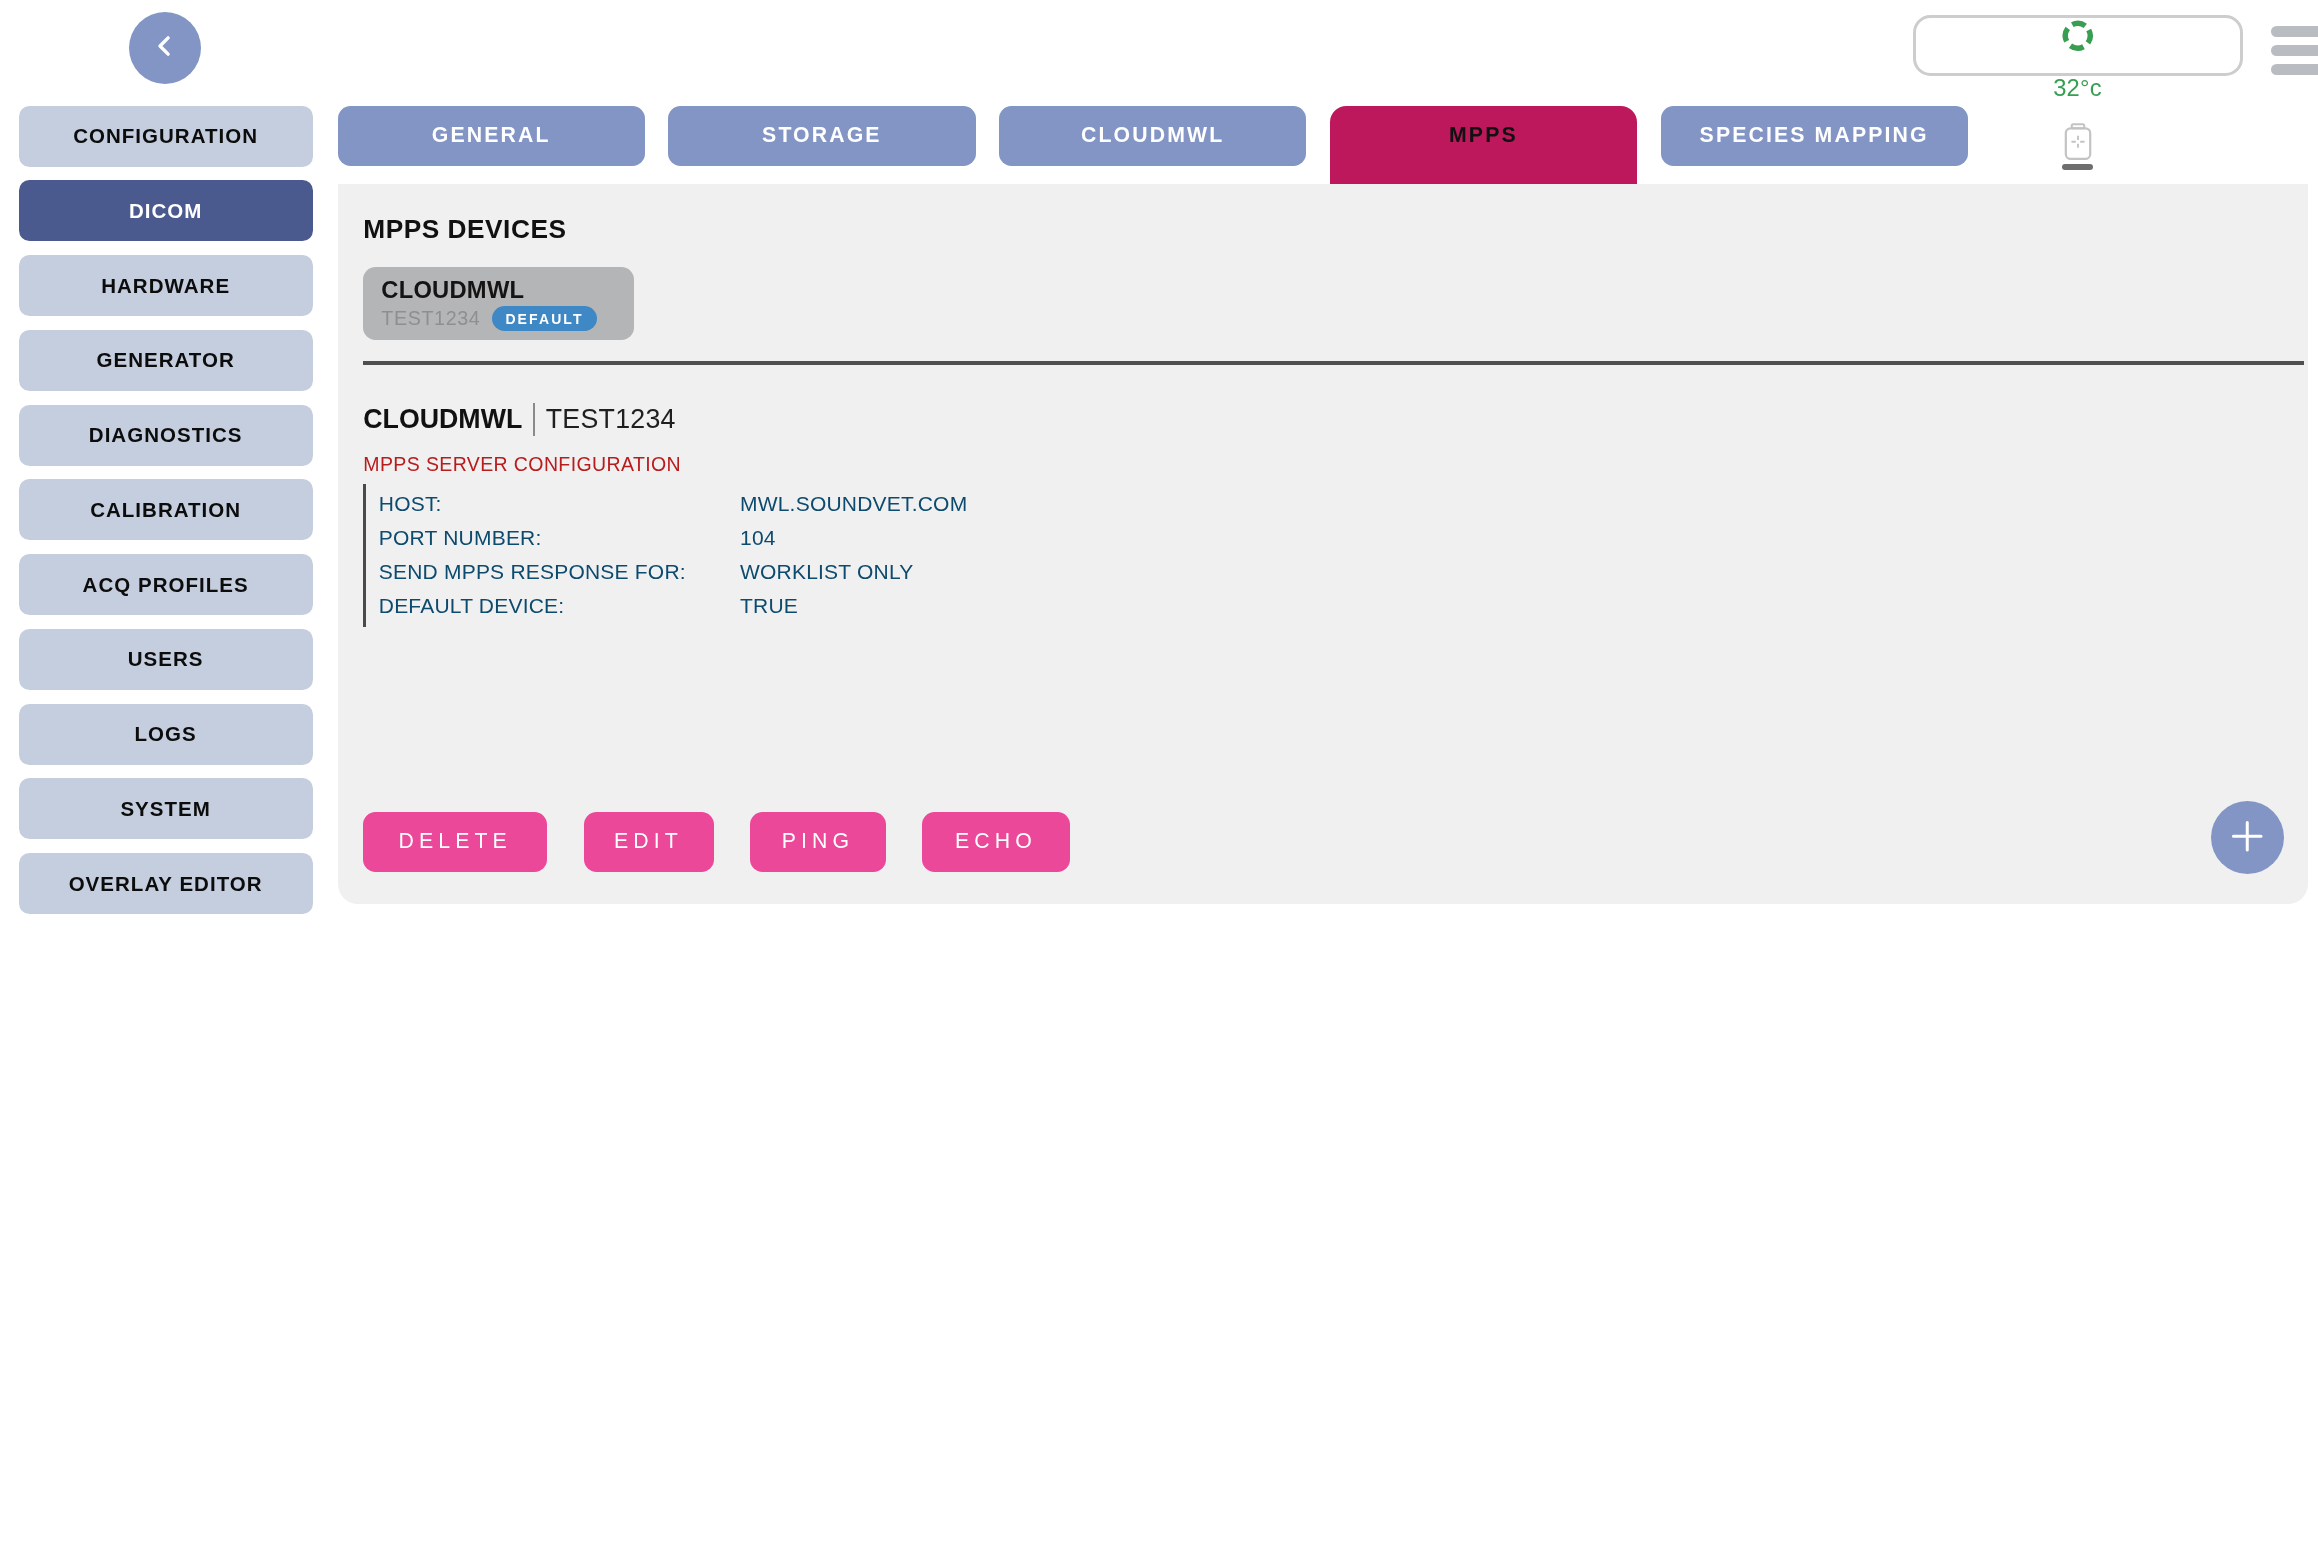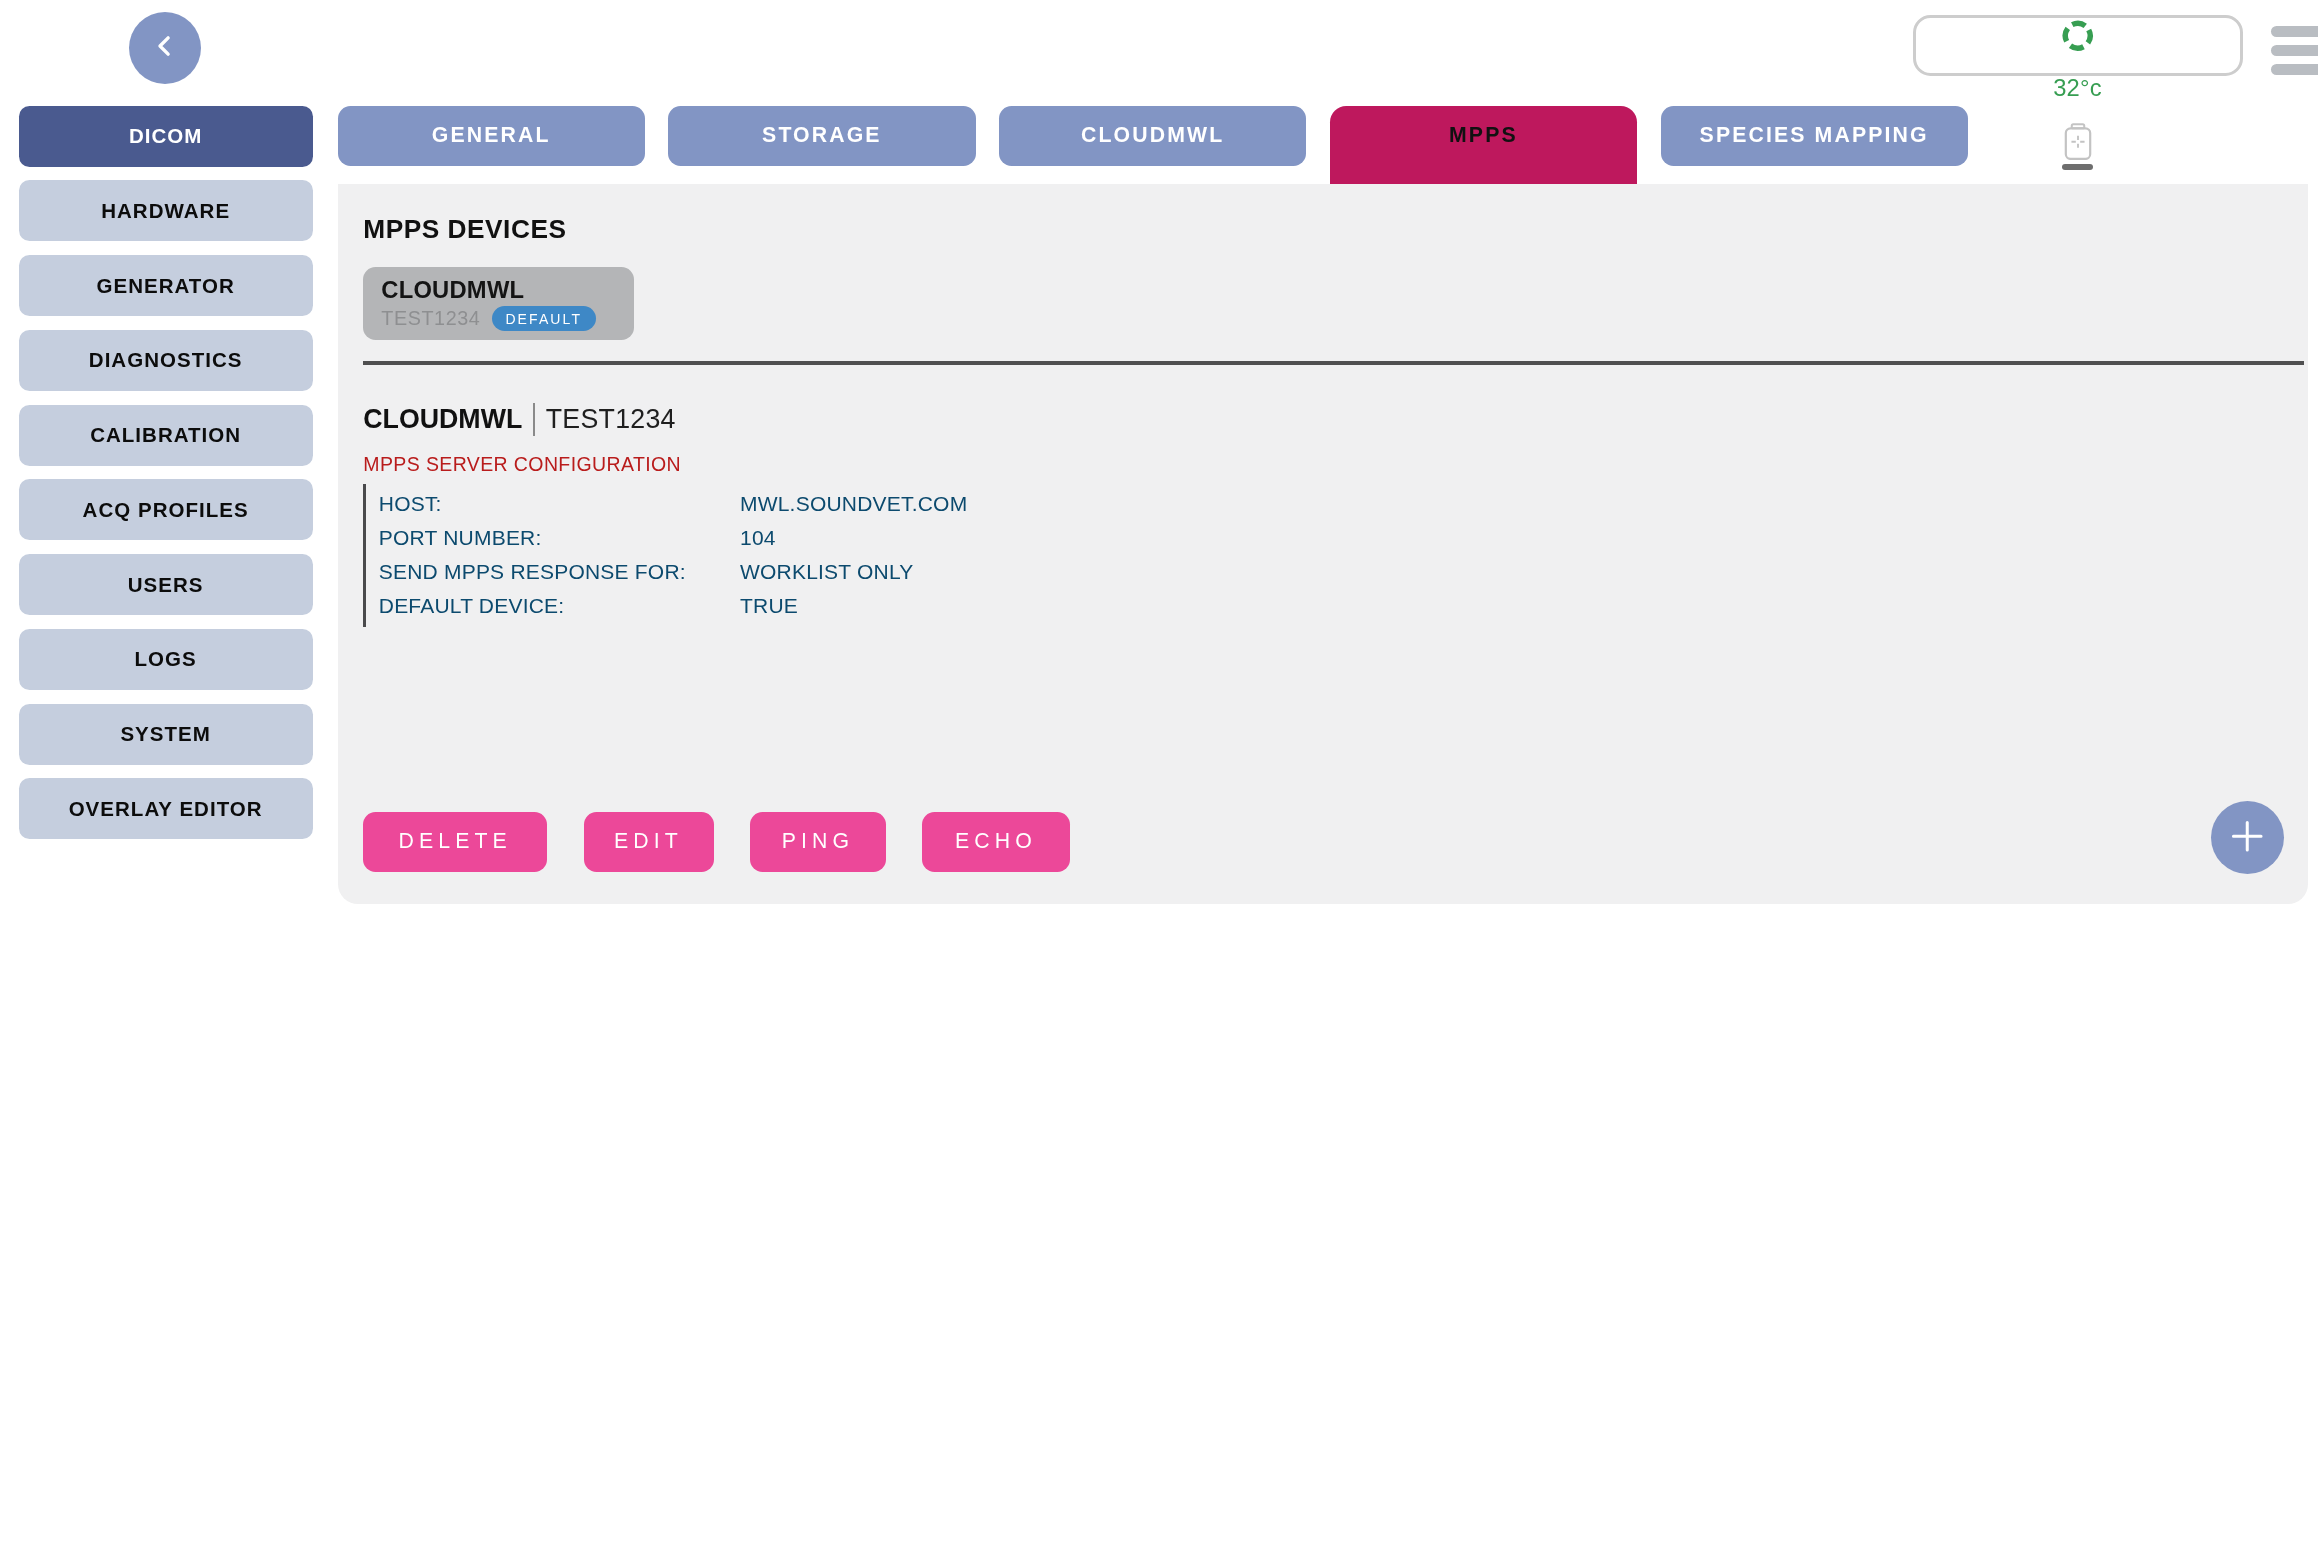--- a/index.html
+++ b/index.html
@@ -76,21 +76,21 @@
     position: absolute; left: 1.03rem; top: 3.32rem;
     width: 10.82rem; height: 2.92rem;
     background: #b4b5b7; border-radius: .5rem; padding: .32rem .72rem;
     text-align: left;
   }
   .device-name { font-size: .95rem; font-weight: bold; color: #141414; letter-spacing: .01em; }
   .device-meta { display: flex; align-items: center; margin-top: .1rem; }
   .device-aet { font-size: .79rem; color: #8e8f91; letter-spacing: .03em; }
   .badge {
     margin-left: .45rem; background: #3e88c6; color: #fff;
-    font-size: .56rem; font-weight: normal; letter-spacing: .15em;
+    font-size: .56rem; font-weight: bold; letter-spacing: .15em;
     padding: .19rem .55rem .17rem; border-radius: .6rem; white-space: nowrap;
   }
 
   .divider { position: absolute; left: 1.03rem; right: .15rem; top: 7.1rem; height: .13rem; background: #4f4f50; }
 
   .detail-title { position: absolute; left: 1.03rem; top: 8.78rem; display: flex; align-items: center; gap: .42rem; }
   .detail-name { font-size: 1.07rem; font-weight: bold; color: #111; }
   .detail-sep { width: .1rem; height: 1.3rem; background: #8a8a8a; }
   .detail-aet { font-size: 1.07rem; color: #1f1f1f; letter-spacing: .01em; }
 
@@ -167,20 +167,21 @@
     </span>
   </div>
 
   <button class="menu-btn">
     <span class="menu-bar"></span>
     <span class="menu-bar"></span>
     <span class="menu-bar"></span>
   </button>
 
   <nav class="sidebar">
+    <button class="nav-item">CONFIGURATION</button>
     <button class="nav-item active">DICOM</button>
     <button class="nav-item">HARDWARE</button>
     <button class="nav-item">GENERATOR</button>
     <button class="nav-item">DIAGNOSTICS</button>
     <button class="nav-item">CALIBRATION</button>
     <button class="nav-item">ACQ PROFILES</button>
     <button class="nav-item">USERS</button>
     <button class="nav-item">LOGS</button>
     <button class="nav-item">SYSTEM</button>
     <button class="nav-item">OVERLAY EDITOR</button>

